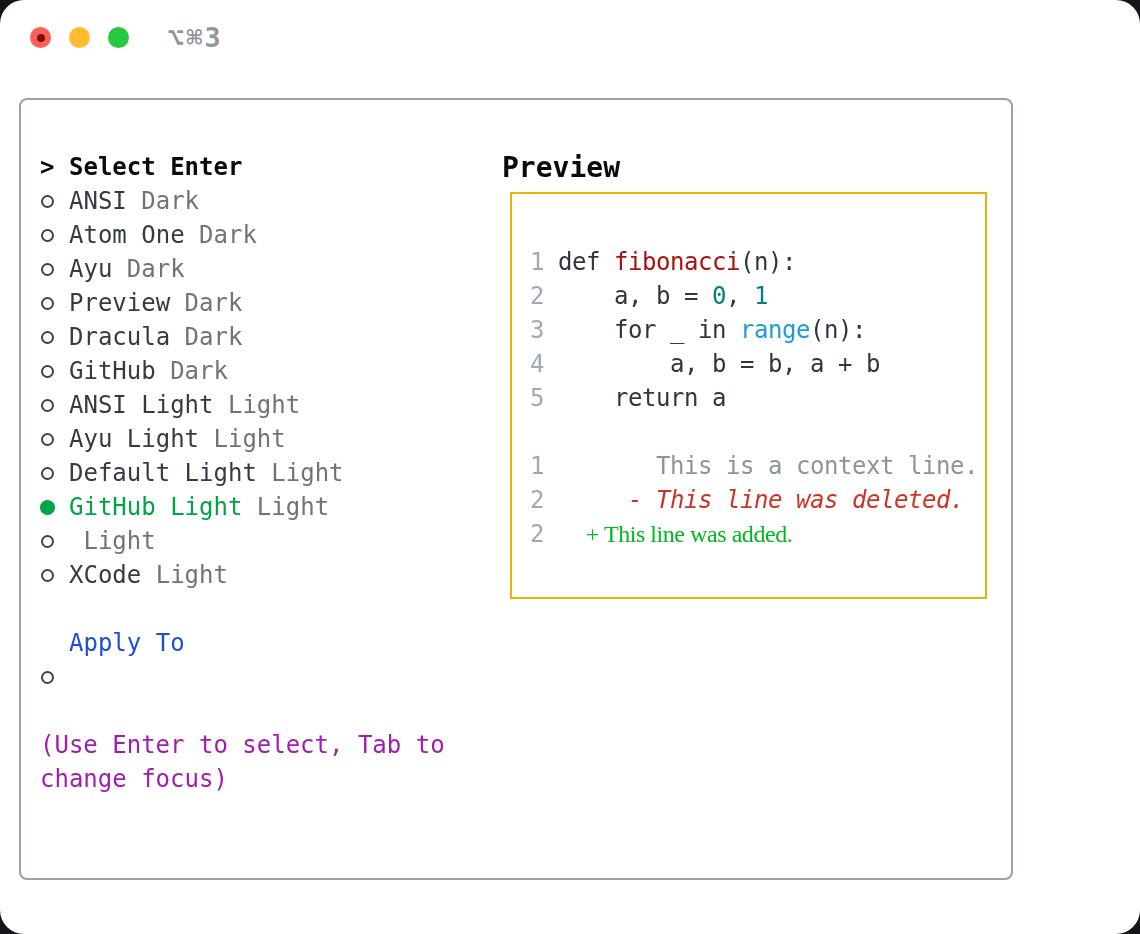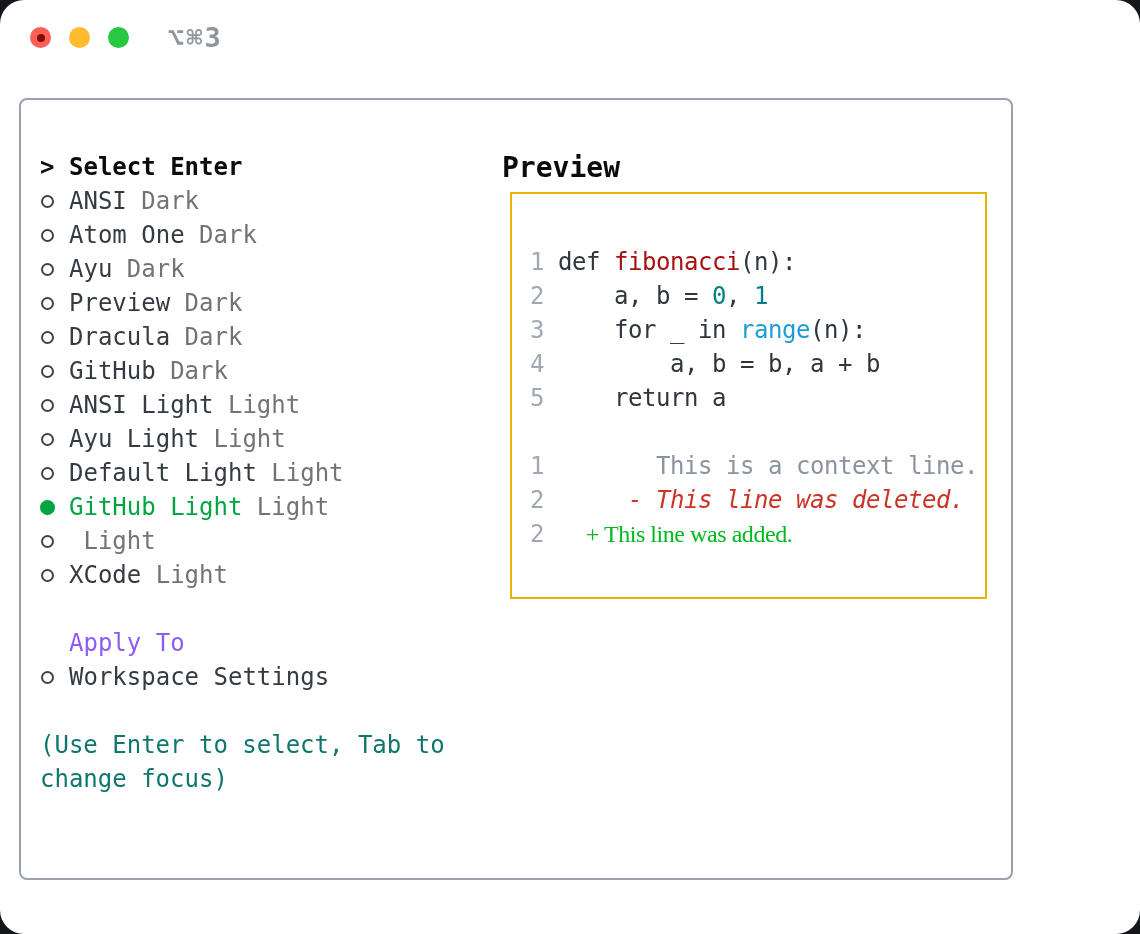--- a/index.html
+++ b/index.html
@@ -20,24 +20,24 @@
   .panel{position:absolute;left:19px;top:98px;width:994px;height:782px;border:2px solid #99a1ac;border-radius:8px;background:#fff;box-sizing:border-box;}
 
   
   .leftcol{position:absolute;left:19px;top:50px;}
   .row{height:34px;display:flex;align-items:center;font-size:24px;color:#343b42;white-space:pre;}
   .mark{width:29px;display:flex;align-items:center;flex:none;}
   .caret{font-weight:bold;color:#0b0b0b;}
   .circle{width:13px;height:13px;border:2px solid #3d444c;border-radius:50%;box-sizing:border-box;margin-left:1px;}
   .dot{width:15px;height:15px;border-radius:50%;background:#00a440;margin-left:0px;}
   .hdr{font-weight:bold;color:#0b0b0b;}
-  .subhdr{color:#8b5cf6;}
+  .subhdr{color:#1d4ed8;}
   .tag{color:#737373;}
   .sel{color:#00a440;}
-  .help{color:#0f766e;}
+  .help{color:#a21caf;}
 
   
   .prevtitle{position:absolute;left:481px;top:50px;height:34px;display:flex;align-items:center;font-size:28px;font-weight:bold;color:#0b0b0b;}
   .prevbox{position:absolute;left:489px;top:92px;width:477px;height:407px;border:2px solid #eab308;box-sizing:border-box;background:#fff;}
   .code{position:absolute;left:18px;top:51px;margin:0;font-size:24px;letter-spacing:-0.45px;line-height:34px;white-space:pre;}
   .cl{height:34px;}
   .gut{color:#a0a9b3;}
   .df{color:#2f363d;}
   .fn{color:#a81111;}
   .num{color:#008080;}
@@ -119,21 +119,20 @@
       </div>
 
       <div class="row"></div>
 
       <div class="row">
         <span class="mark"></span>
         <span class="subhdr">Apply To</span>
       </div>
       <div class="row">
         <span class="mark"><span class="circle"></span></span>
-        <span>Workspace Settings</span>
       </div>
 
       <div class="row"></div>
 
       <div class="row help">(Use Enter to select, Tab to</div>
       <div class="row help">change focus)</div>
     </div>
 
     <div class="prevtitle">Preview</div>
 

